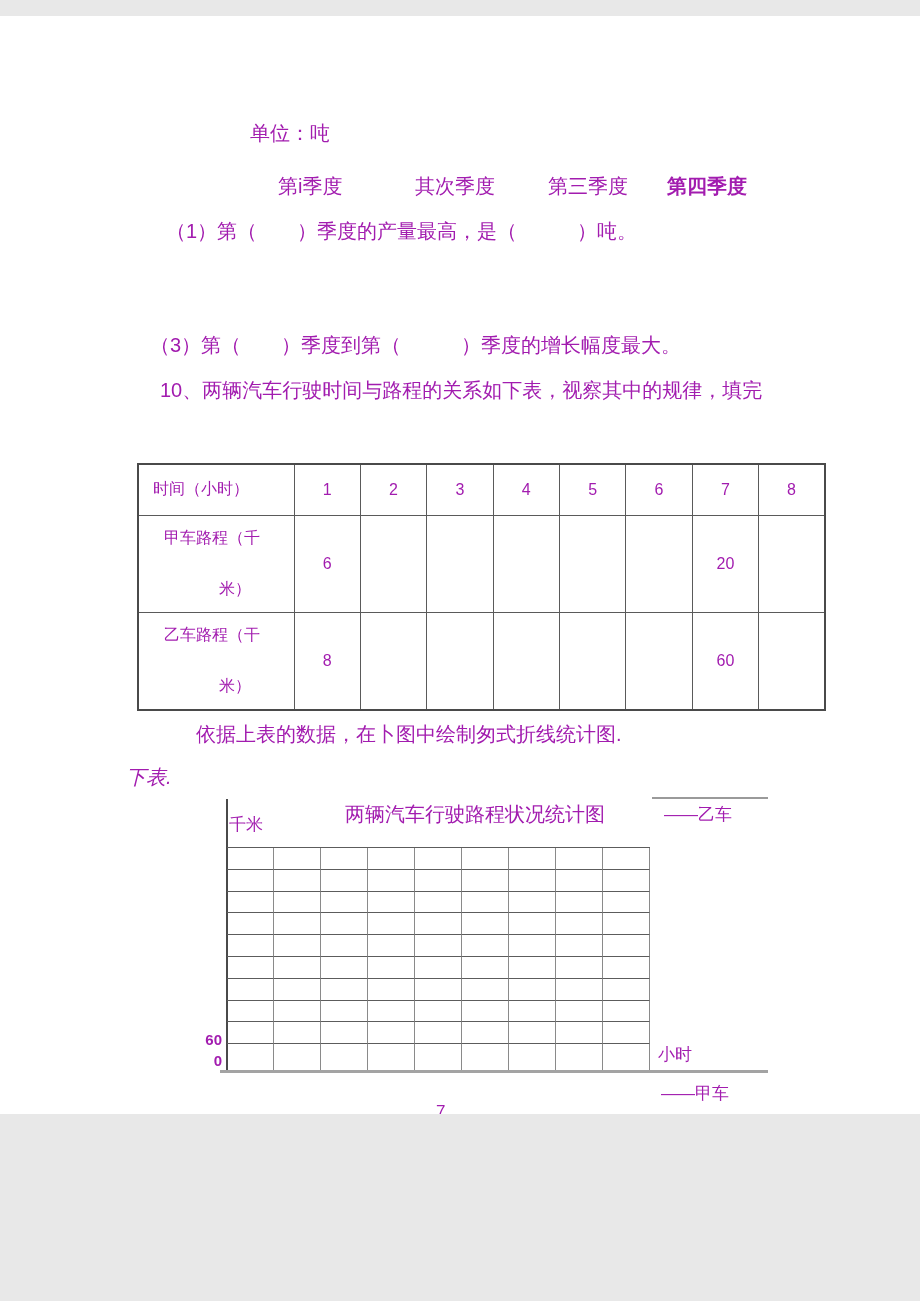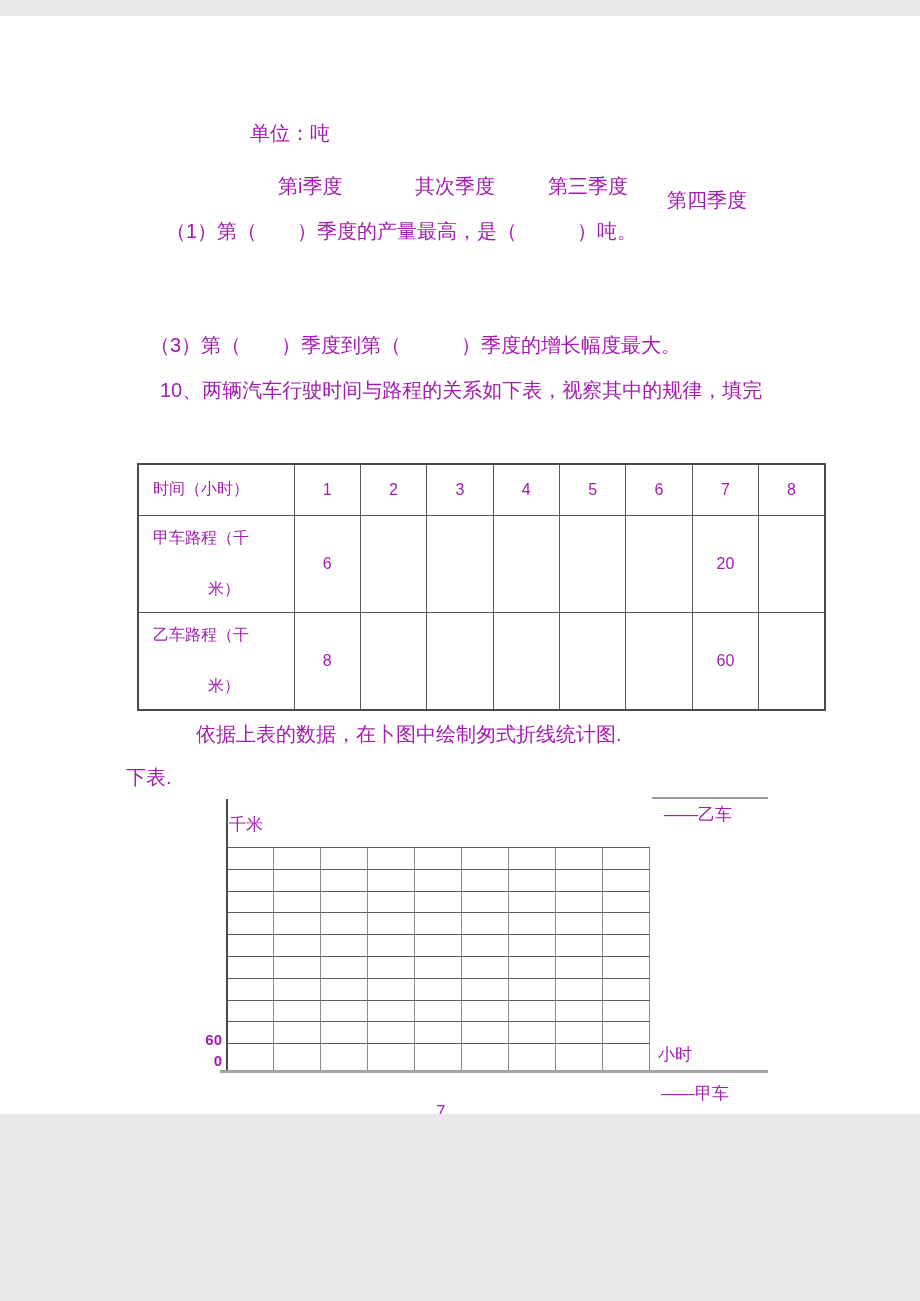--- a/index.html
+++ b/index.html
@@ -27,21 +27,21 @@
     border:1px solid #5a5a5a;
     font-size:16px;text-align:center;vertical-align:middle;
     padding:0;overflow:hidden;
   }
   table.dtable col.c-label{width:156px;}
   table.dtable tr.r-head{height:51px;}
   table.dtable tr.r-tall1{height:97px;}
   table.dtable tr.r-tall2{height:98px;}
   table.dtable td.lbl{
     text-align:left;vertical-align:middle;
-    padding-left:14px;
+    padding-left:25px;
   }
   table.dtable td.lbl .l2{margin-left:55px;margin-top:30px;}
   table.dtable tr.r-head td.lbl{padding-left:14px;}
 
   
   .vline{position:absolute;left:226px;top:783px;width:2px;height:273px;background:#4a4a4a;}
   .xaxis{position:absolute;left:220px;top:1054px;width:548px;height:3px;background:#a3a3a3;}
   .legend-overline{position:absolute;left:652px;top:781px;width:116px;height:2px;background:#9a9a9a;}
   .chart-grid{
     position:absolute;left:227px;top:831px;
@@ -54,21 +54,21 @@
 </head>
 <body>
 
 <div class="page">
 
   <div class="abs txt20" style="left:250px;top:106px;">单位：吨</div>
 
   <div class="abs txt20" style="left:278px;top:159px;">第i季度</div>
   <div class="abs txt20" style="left:415px;top:159px;">其次季度</div>
   <div class="abs txt20" style="left:548px;top:159px;">第三季度</div>
-  <div class="abs txt20" style="left:667px;top:173px;">第四季度</div>
+  <div class="abs txt20" style="left:667px;top:159px;font-weight:bold;">第四季度</div>
 
   <div class="abs txt20" style="left:166px;top:204px;">（1）第（　　）季度的产量最高，是（　　　）吨。</div>
   <div class="abs txt20" style="left:150px;top:318px;">（3）第（　　）季度到第（　　　）季度的增长幅度最大。</div>
   <div class="abs txt20" style="left:160px;top:363px;">10、两辆汽车行驶时间与路程的关系如下表，视察其中的规律，填完</div>
 
   <table class="dtable">
     <colgroup>
       <col class="c-label">
         <col>
         <col>
@@ -116,22 +116,23 @@
       <td></td>
       <td></td>
       <td></td>
       <td>60</td>
       <td></td>
     </tr>
   </tbody>
     </table>
 
   <div class="abs txt20" style="left:196px;top:707px;">依据上表的数据，在卜图中绘制匆式折线统计图.</div>
-  <div class="abs txt20" style="left:126px;top:750px;">下表.</div>
-
+  <div class="abs txt20" style="left:126px;top:750px;font-style:italic;">下表.</div>
+
+  <div class="abs txt20" style="left:345px;top:787px;">两辆汽车行驶路程状况统计图</div>
 
   <div class="legend-overline"></div>
   <div class="abs txt17" style="left:664px;top:789px;">——乙车</div>
 
   <div class="abs txt17" style="left:229px;top:799px;">千米</div>
 
   <div class="vline"></div>
 
   <div class="chart-grid" style="grid-template-columns: repeat(9, 47px); grid-template-rows: repeat(9, 21.8px) 28.5px;">
       <div class="gcell"></div>

